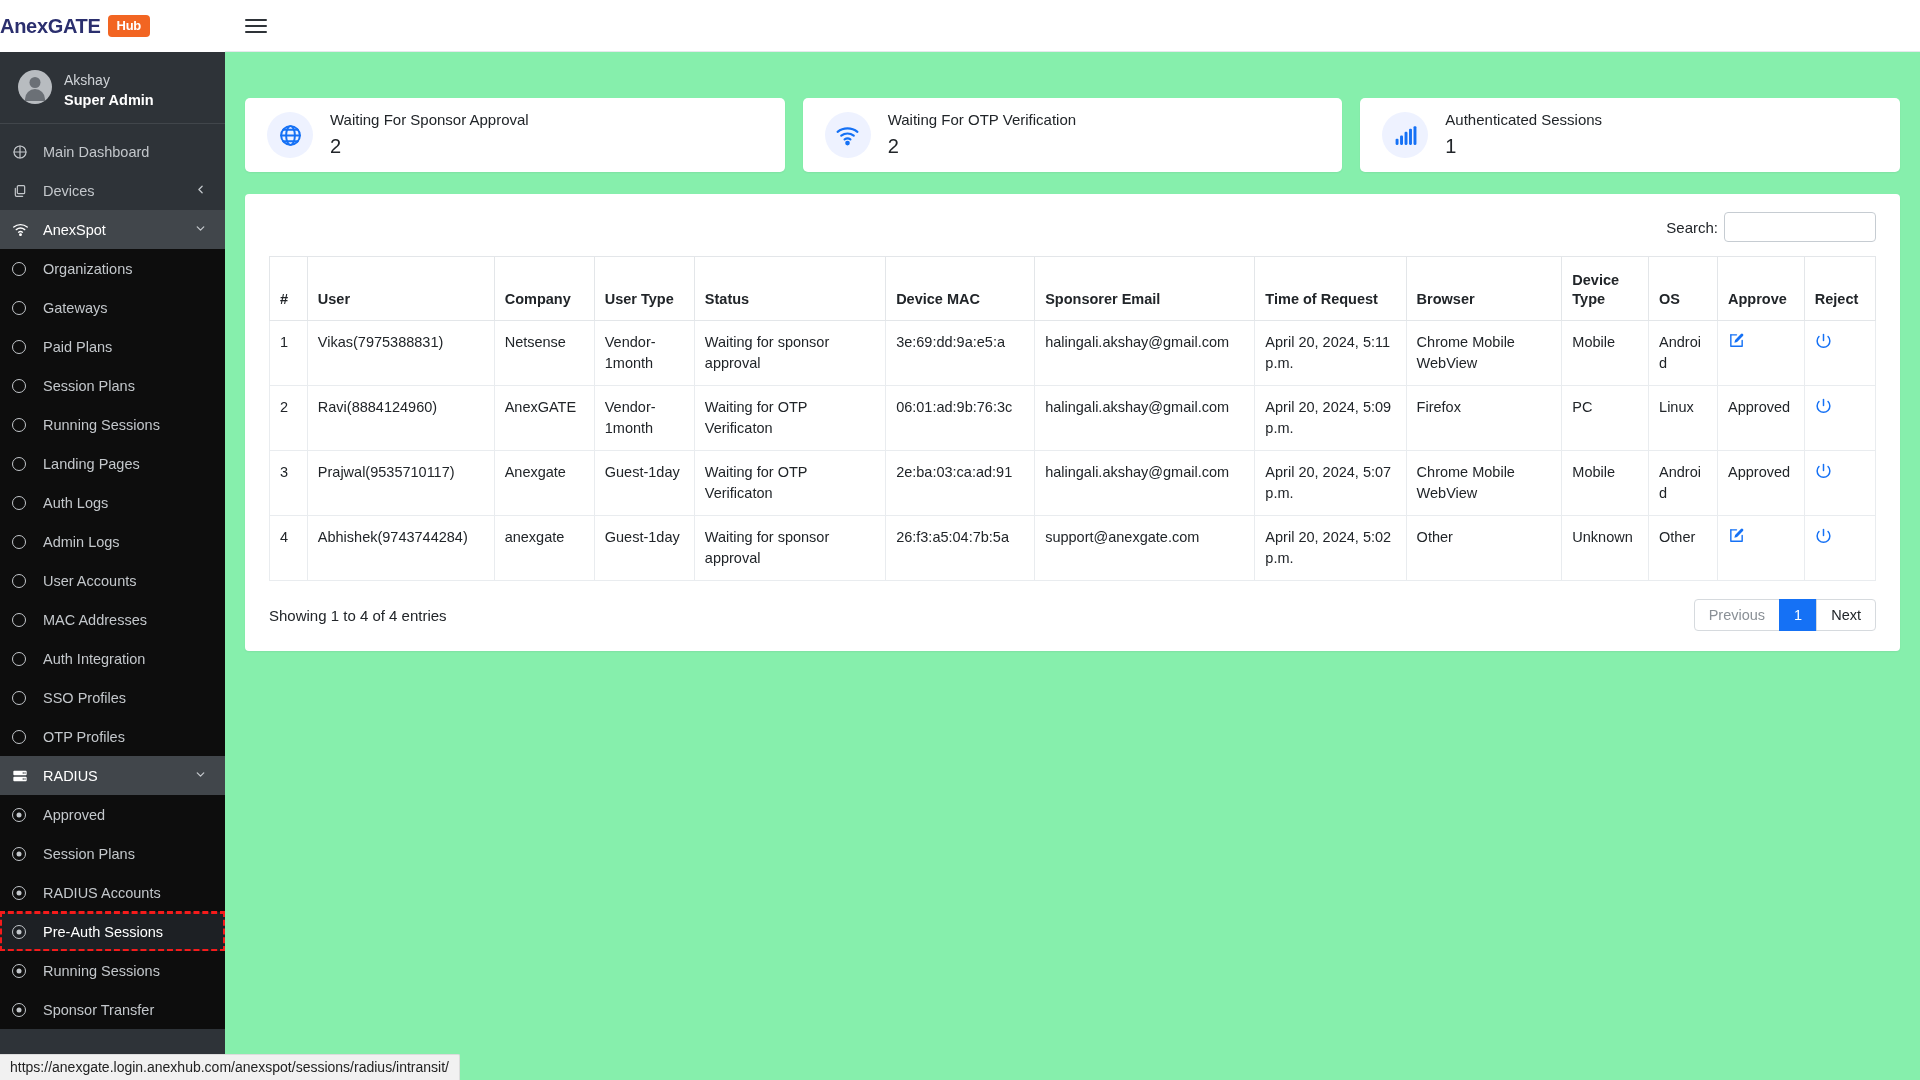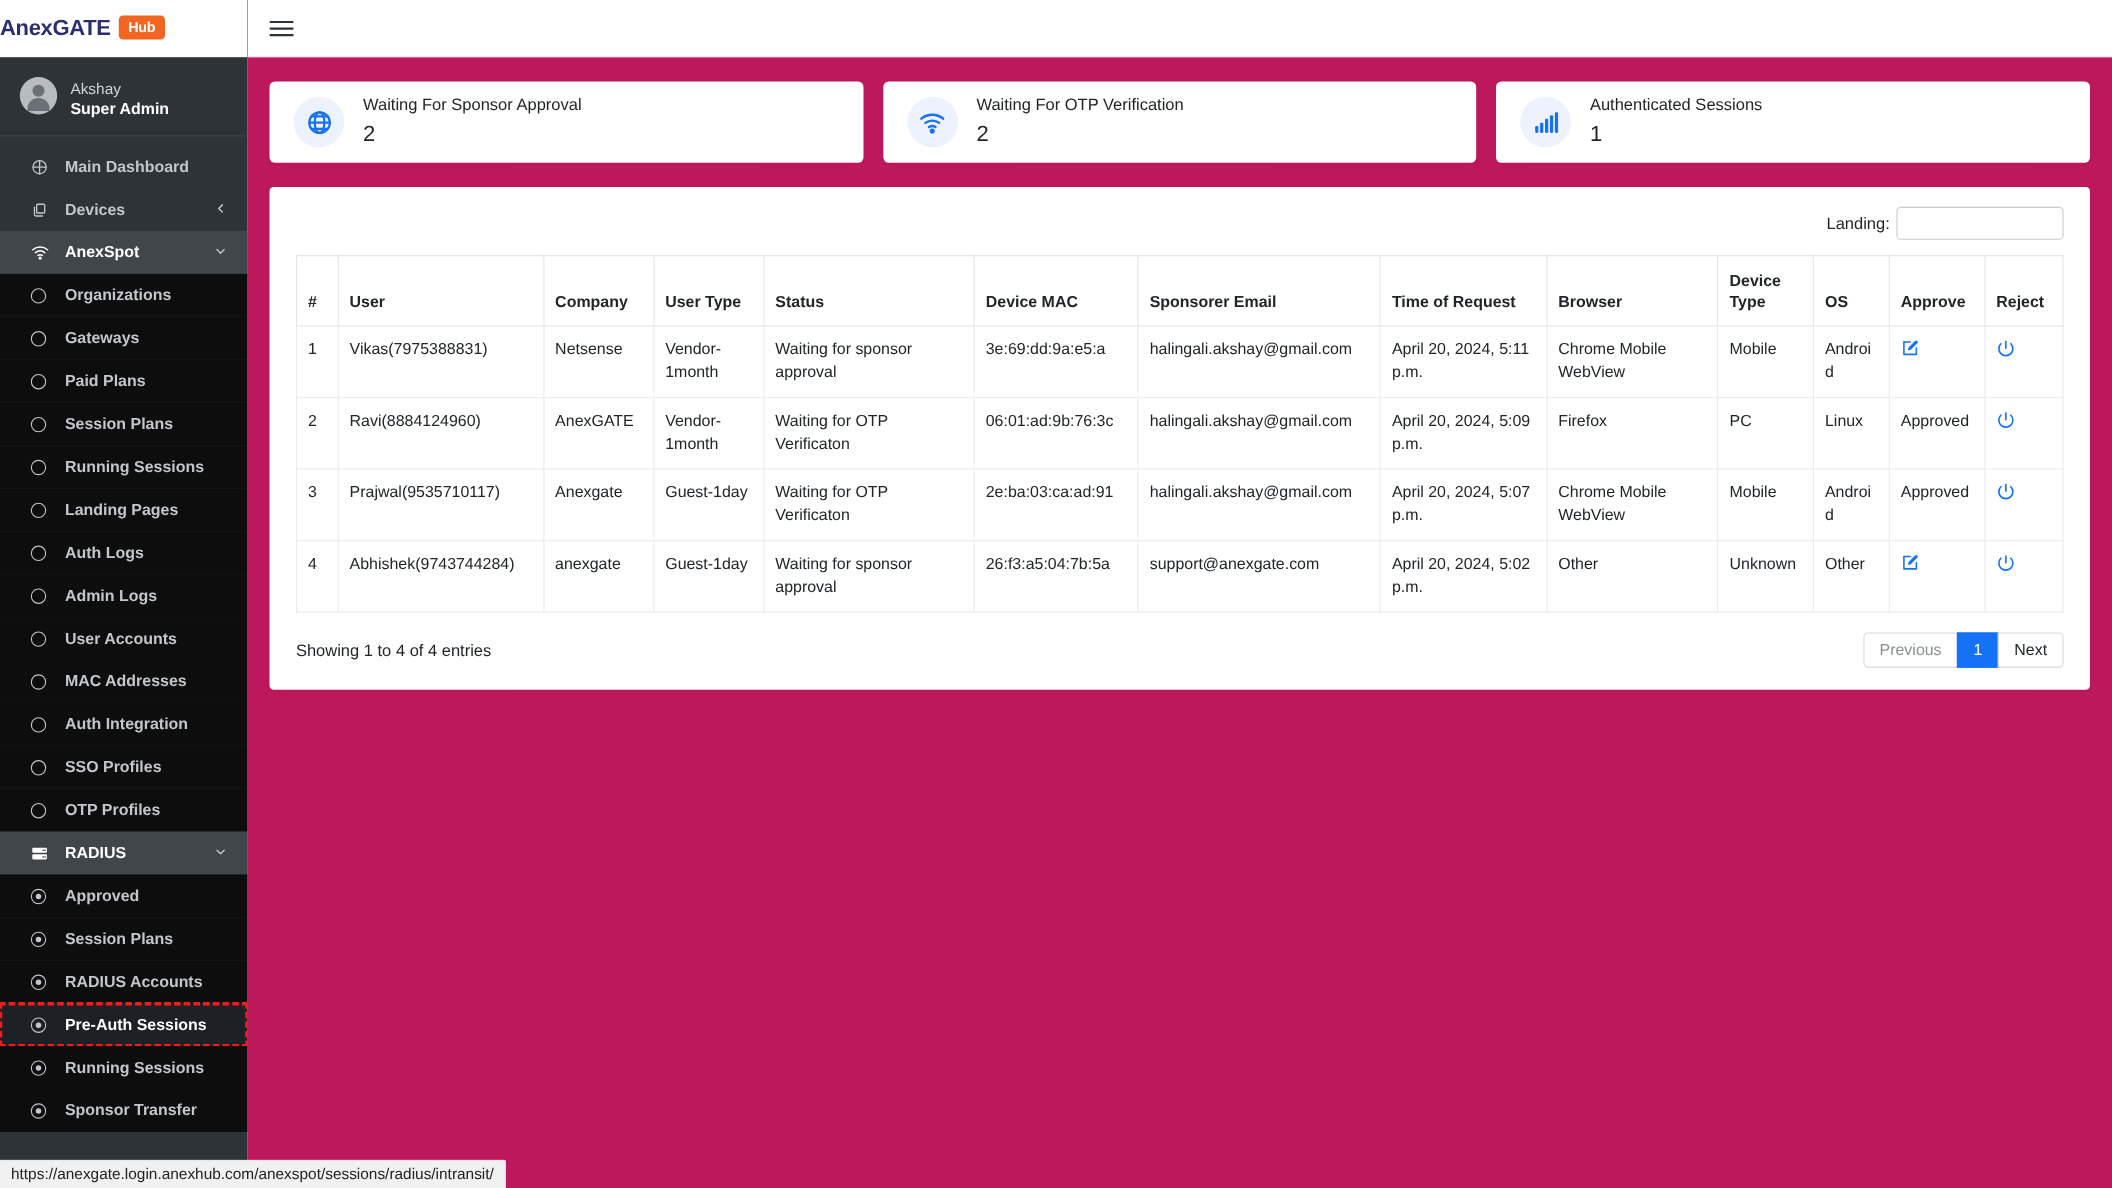--- a/index.html
+++ b/index.html
@@ -59,23 +59,23 @@
     content: ""; position: absolute; left: 50%; bottom: 3px;
     width: 20px; height: 12px; border-radius: 10px 10px 0 0;
     background: #6b7076; transform: translateX(-50%);
   }
   .profile-name { color: #cfd3d7; font-size: 14px; line-height: 1.45; }
   .profile-role { color: #ffffff; font-size: 14.5px; font-weight: bold; line-height: 1.45; }
 
   .nav { padding-top: 8px; }
   .nav-item {
     display: flex; align-items: center;
-    height: 39px; padding-left: 28px;
+    height: 39px; padding-left: 12px;
     color: #c3c7cb; font-size: 14.5px;
-    cursor: pointer; position: relative; font-weight: bold;
+    cursor: pointer; position: relative;
   }
   .nav-item .ico {
     width: 24px; display: flex; align-items: center; justify-content: flex-start;
     flex: none; color: #c3c7cb;
   }
   .nav-item .lbl { margin-left: 7px; white-space: nowrap; }
   .nav-item.active { background: #41464b; color: #ffffff; }
   .nav-item.active .ico { color: #ffffff; }
   .nav-item .chev {
     position: absolute; right: 18px; font-size: 12px; color: #c3c7cb;
@@ -98,21 +98,21 @@
     width: 5px; height: 5px; border-radius: 50%;
     background: #c3c7cb; transform: translate(-50%, -50%);
   }
 
   .highlight-box {
     outline: 3px dashed #f51b1b;
     outline-offset: -2px;
   }
 
   
-  .main { flex: 1; display: flex; flex-direction: column; min-width: 0; background: #be185d; }
+  .main { flex: 1; display: flex; flex-direction: column; min-width: 0; background: #86efac; gap: 24px; }
   .topbar {
     height: 52px; background: #ffffff;
     display: flex; align-items: center; padding-left: 20px;
     border-bottom: 1px solid #e6e9ec;
   }
   .hamburger { width: 22px; cursor: pointer; }
   .hamburger span {
     display: block; height: 2px; background: #2e3338;
     margin: 4px 0; border-radius: 1px;
   }
@@ -456,21 +456,21 @@
               <div class="card-title">Authenticated Sessions</div>
               <div class="card-value">1</div>
             </div>
           </div>
         </div>
 
       <section class="panel">
         <div class="panel-body">
 
           <div class="search-row">
-            <span class="search-label">Landing:</span>
+            <span class="search-label">Search:</span>
             <input class="search-input" type="text" placeholder="" style="">
           </div>
 
           <table class="dt">
             <colgroup>
               <col class="c-idx">
                 <col class="c-user">
                 <col class="c-comp">
                 <col class="c-type">
               <col class="c-stat">

